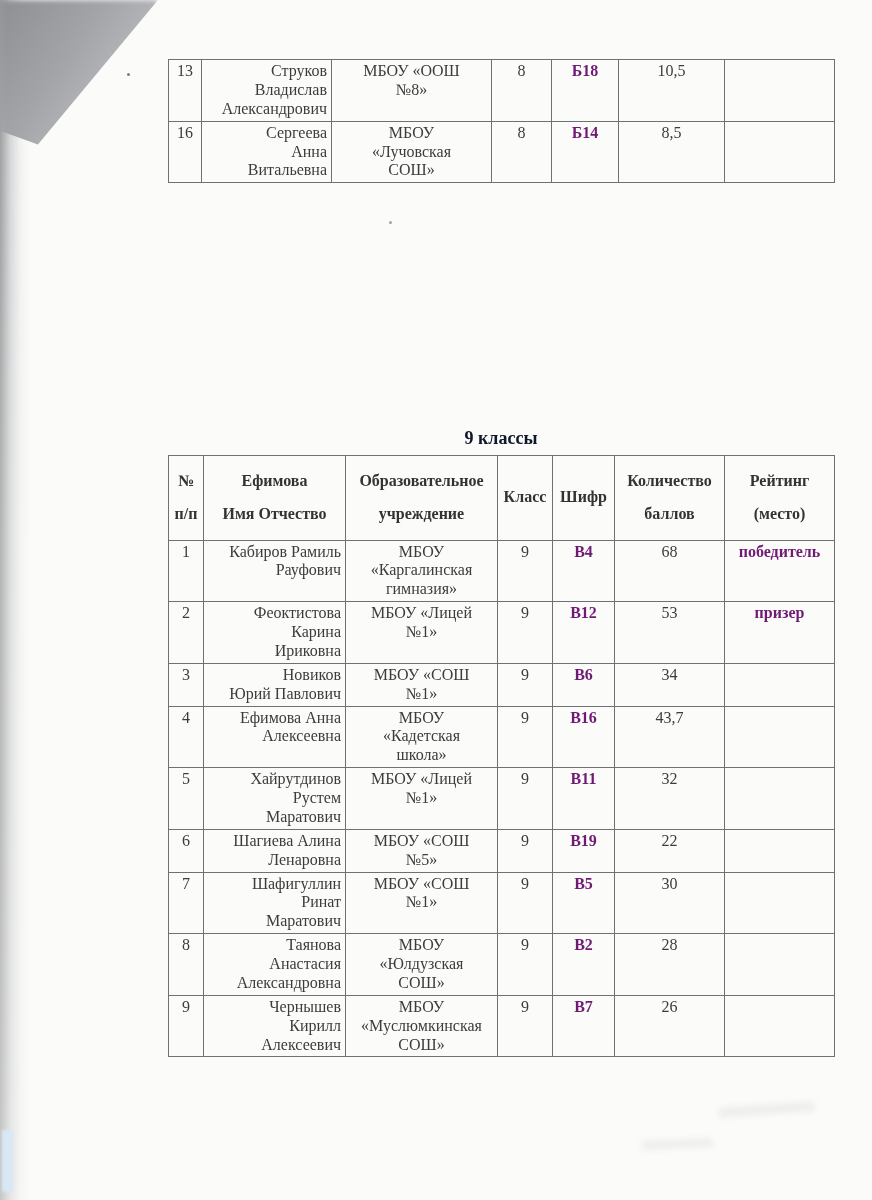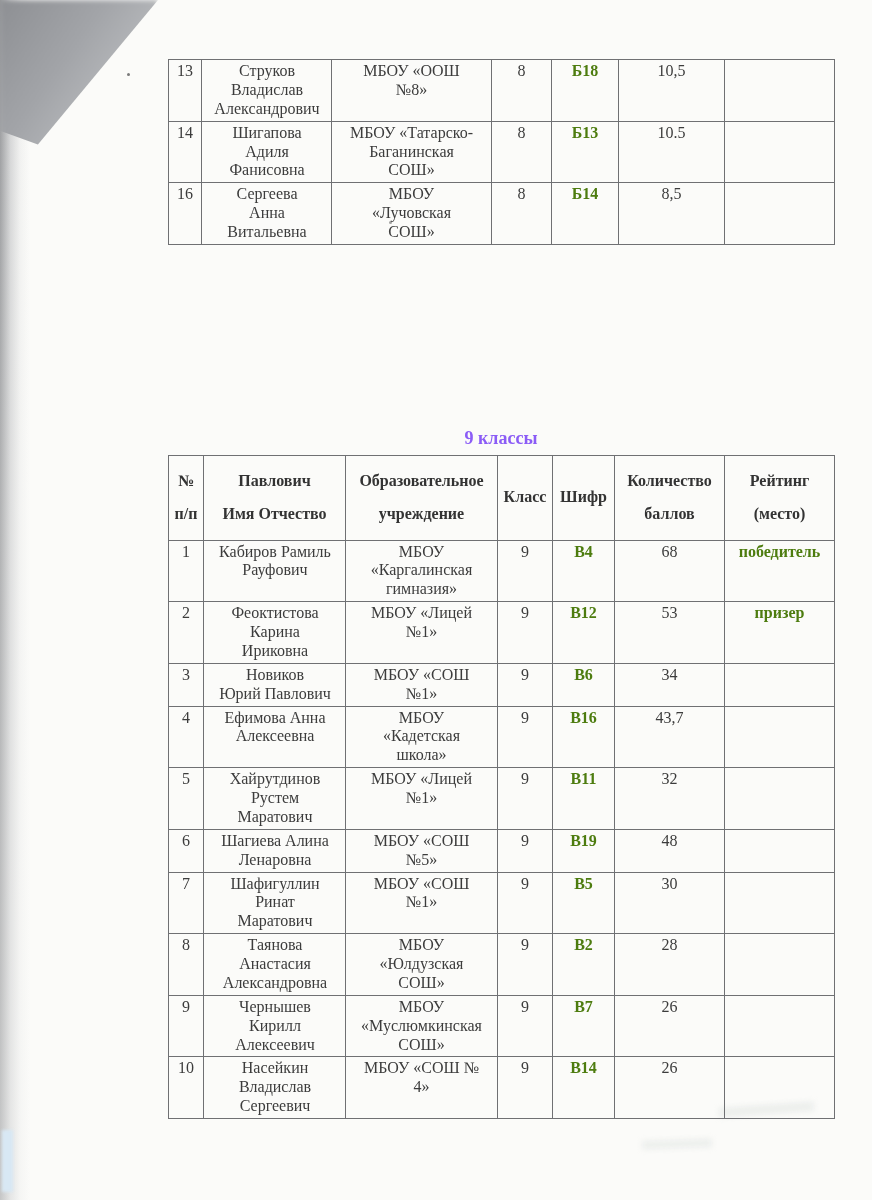--- a/index.html
+++ b/index.html
@@ -61,27 +61,27 @@
     vertical-align:top;
     overflow:hidden;
   }
   th{
     font-weight:bold;color:#333;
     text-align:center;vertical-align:middle;
     line-height:2.05;padding:9px 3px;
     white-space:pre-line;
   }
   td.c{text-align:center;}
-  td.name{text-align:center;padding-left:5px;}
+  td.name{text-align:right;padding-left:5px;}
   .pre{white-space:pre-line;}
-  td.bold{font-weight:bold;color:#4d7c0f;}
+  td.bold{font-weight:bold;color:#701a75;}
   
   .section-title{
     position:absolute;top:428px;left:168px;width:666px;
-    text-align:center;font-weight:bold;font-size:18px;color:#8b5cf6;
+    text-align:center;font-weight:bold;font-size:18px;color:#0f172a;
     z-index:1;
   }
 </style>
 </head>
 <body>
 
 <div class="corner-shadow"></div>
 <div class="scan-strip"></div>
 <div class="blue-strip"></div>
 <div class="smudge s1"></div>
@@ -107,33 +107,20 @@
 Владислав
 Александрович</td>
         <td class="c pre">МБОУ «ООШ
 №8»</td>
         <td class="c">8</td>
         <td class="c bold">Б18</td>
         <td class="c">10,5</td>
         <td class="c bold"></td>
       </tr>
 
-      <tr>
-        <td class="c">14</td>
-        <td class="name pre">Шигапова
-Адиля
-Фанисовна</td>
-        <td class="c pre">МБОУ «Татарско-
-Баганинская
-СОШ»</td>
-        <td class="c">8</td>
-        <td class="c bold">Б13</td>
-        <td class="c">10.5</td>
-        <td class="c bold"></td>
-      </tr>
 
 
       <tr>
         <td class="c">16</td>
         <td class="name pre">Сергеева
 Анна
 Витальевна</td>
         <td class="c pre">МБОУ
 «Лучовская
 СОШ»</td>
@@ -157,21 +144,21 @@
       <col style="width:152px">
     <col style="width:55px">
       <col style="width:62px">
       <col style="width:110px">
       <col style="width:110px">
   </colgroup>
   <thead>
     <tr>
       <th>№
 п/п</th>
-      <th>Павлович
+      <th>Ефимова
 Имя Отчество</th>
       <th>Образовательное
 учреждение</th>
       <th>Класс</th>
       <th>Шифр</th>
       <th>Количество
 баллов</th>
       <th>Рейтинг
 (место)</th>
     </tr>
@@ -243,21 +230,21 @@
       </tr>
 
       <tr>
         <td class="c">6</td>
         <td class="name pre">Шагиева Алина
 Ленаровна</td>
         <td class="c pre">МБОУ «СОШ
 №5»</td>
         <td class="c">9</td>
         <td class="c bold">В19</td>
-        <td class="c">48</td>
+        <td class="c">22</td>
         <td class="c bold"></td>
       </tr>
 
       <tr>
         <td class="c">7</td>
         <td class="name pre">Шафигуллин
 Ринат
 Маратович</td>
         <td class="c pre">МБОУ «СОШ
 №1»</td>
@@ -288,27 +275,15 @@
 Алексеевич</td>
         <td class="c pre">МБОУ
 «Муслюмкинская
 СОШ»</td>
         <td class="c">9</td>
         <td class="c bold">В7</td>
         <td class="c">26</td>
         <td class="c bold"></td>
       </tr>
 
-      <tr>
-        <td class="c">10</td>
-        <td class="name pre">Насейкин
-Владислав
-Сергеевич</td>
-        <td class="c pre">МБОУ «СОШ №
-4»</td>
-        <td class="c">9</td>
-        <td class="c bold">В14</td>
-        <td class="c">26</td>
-        <td class="c bold"></td>
-      </tr>
 
   </tbody>
 </table>
 
 </body></html>

